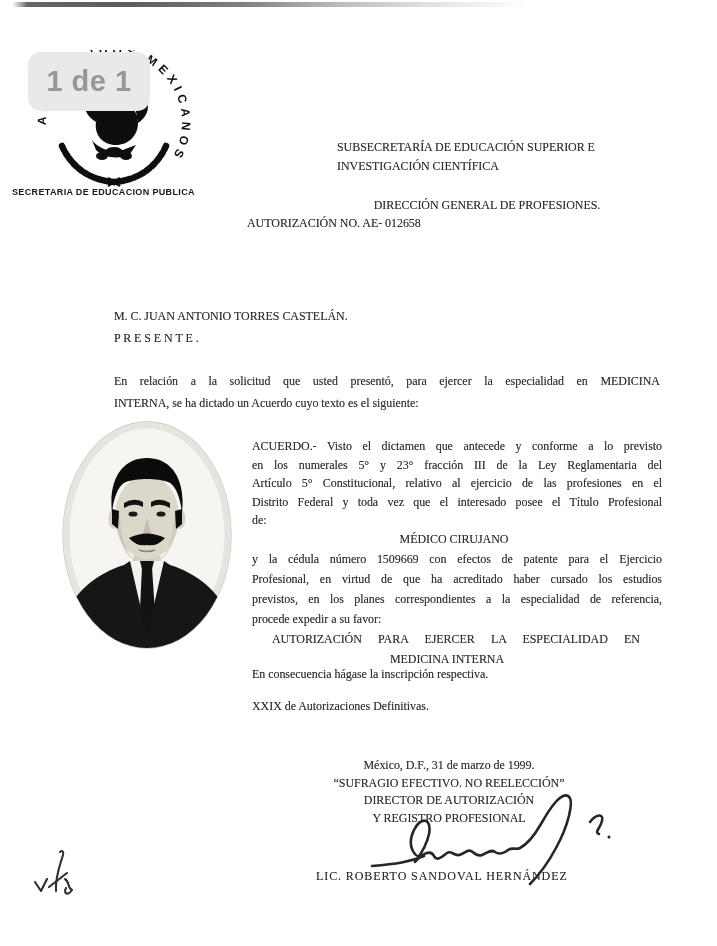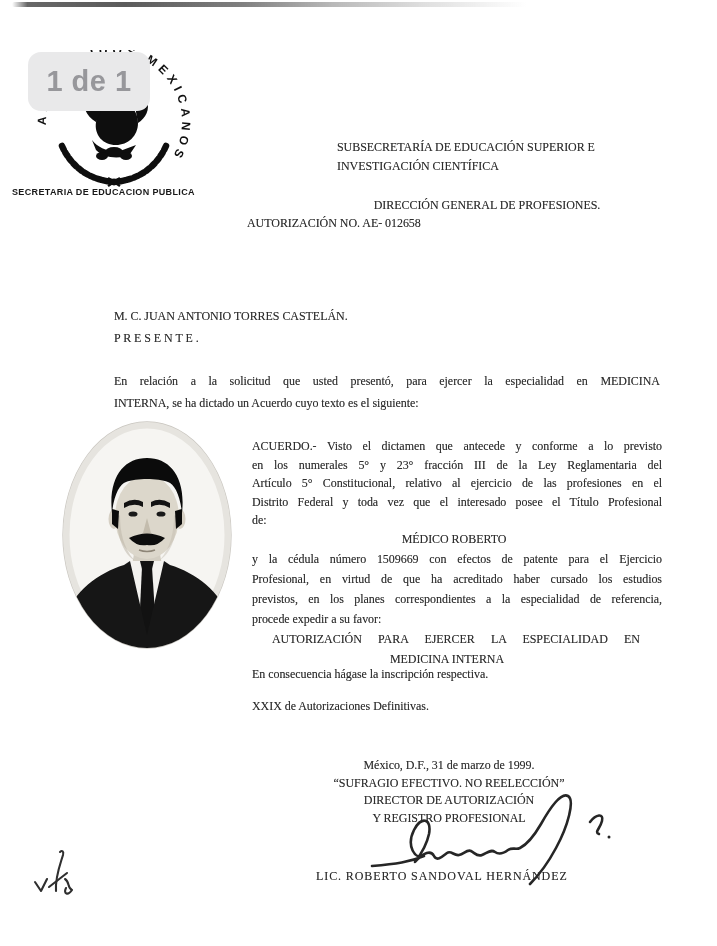--- a/index.html
+++ b/index.html
@@ -180,21 +180,21 @@
       </g>
     </svg>
   </div>
 
   <div class="abs doc-text para acuerdo">
     <div class="jl">ACUERDO.- Visto el dictamen que antecede y conforme a lo previsto</div>
     <div class="jl">en los numerales 5° y 23° fracción III de la Ley Reglamentaria del</div>
     <div class="jl">Artículo 5° Constitucional, relativo al ejercicio de las profesiones en el</div>
     <div class="jl">Distrito Federal y toda vez que el interesado posee el Título Profesional</div>
     <div class="ll">de:</div>
-    <div class="title-line">MÉDICO ROBERTO</div>
+    <div class="title-line">MÉDICO CIRUJANO</div>
   </div>
 
   <div class="abs doc-text para cedula">
     <div class="jl">y la cédula número 1509669  con efectos de patente para el Ejercicio</div>
     <div class="jl">Profesional, en virtud de que ha acreditado haber cursado los estudios</div>
     <div class="jl">previstos, en los planes correspondientes a la especialidad de referencia,</div>
     <div class="ll">procede expedir a su favor:</div>
     <div class="grant1">AUTORIZACIÓN PARA EJERCER LA ESPECIALIDAD EN</div>
     <div class="grant2">MEDICINA INTERNA</div>
   </div>

